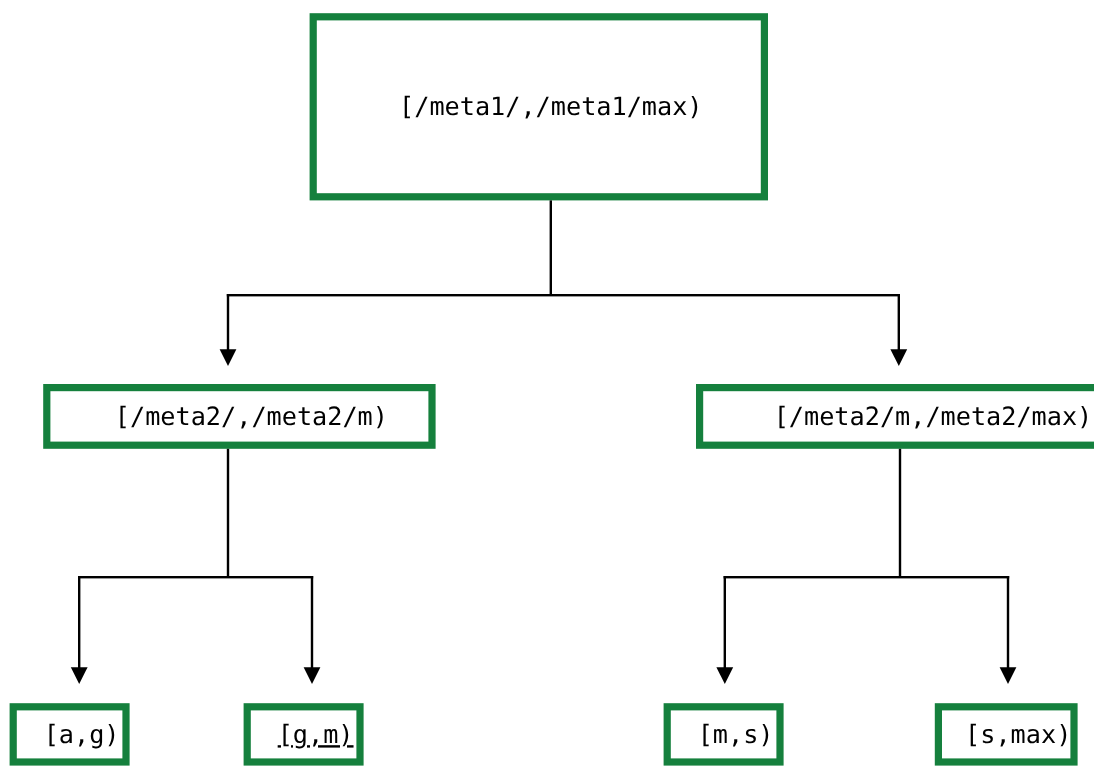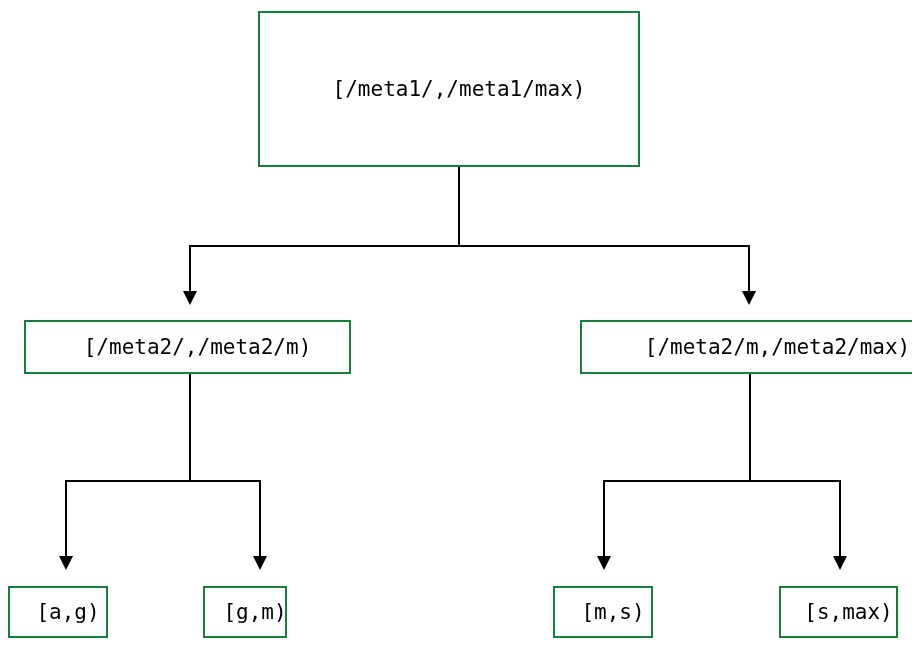--- a/index.html
+++ b/index.html
@@ -15,21 +15,21 @@
     position: relative;
     width: 912px;
     height: 652px;
     background: #ffffff;
     overflow: hidden;
   }
   
   .node {
     position: absolute;
     box-sizing: border-box;
-    border: 2px solid #15803d;
+    border: 6px solid #15803d;
     background: #ffffff;
     display: flex;
     align-items: center;
     justify-content: center;
     color: #000000;
     padding-left: 20px;
   }
   .node-label {
     font-family: "DejaVu Sans Mono", "Liberation Mono", monospace;
     color: #000000;
@@ -72,21 +72,21 @@
   <div class="edge-v" style="left:458px; top:167px; height:79px;"></div>
 
   <div class="edge-h" style="left:189px; top:245px; width:561px;"></div>
 
   <div class="edge-v" style="left:189px; top:245px; height:47px;"></div>
   <div class="arrowhead" style="left:183px; top:291px;"></div>
 
   <div class="edge-v" style="left:748px; top:245px; height:47px;"></div>
   <div class="arrowhead" style="left:742px; top:291px;"></div>
 
-  <div class="node level-mid" style="left:24px; top:320px; width:327px; height:54px;">
+  <div class="node level-mid" style="left:36px; top:320px; width:327px; height:54px;">
     <span class="node-label">[/meta2/,/meta2/m)</span>
   </div>
 
   <div class="node level-mid" style="left:580px; top:320px; width:375px; height:54px;">
     <span class="node-label">[/meta2/m,/meta2/max)</span>
   </div>
 
   <div class="edge-v" style="left:189px; top:374px; height:107px;"></div>
   <div class="edge-h" style="left:65px; top:480px; width:196px;"></div>
   <div class="edge-v" style="left:65px; top:480px; height:77px;"></div>
@@ -98,21 +98,21 @@
   <div class="edge-h" style="left:603px; top:480px; width:238px;"></div>
   <div class="edge-v" style="left:603px; top:480px; height:77px;"></div>
   <div class="arrowhead" style="left:597px; top:556px;"></div>
   <div class="edge-v" style="left:839px; top:480px; height:77px;"></div>
   <div class="arrowhead" style="left:833px; top:556px;"></div>
 
   <div class="node level-leaf" style="left:8px; top:586px; width:100px; height:52px;">
     <span class="node-label">[a,g)</span>
   </div>
 
-  <div class="node level-leaf" style="left:203px; top:586px; width:84px; height:52px;">
+  <div class="node level-leaf" style="left:203px; top:586px; width:100px; height:52px;text-decoration:underline;">
     <span class="node-label">[g,m)</span>
   </div>
 
   <div class="node level-leaf" style="left:779px; top:586px; width:119px; height:52px;">
     <span class="node-label">[s,max)</span>
   </div>
 
   <div class="node level-leaf" style="left:553px; top:586px; width:100px; height:52px;">
     <span class="node-label">[m,s)</span>
   </div>

